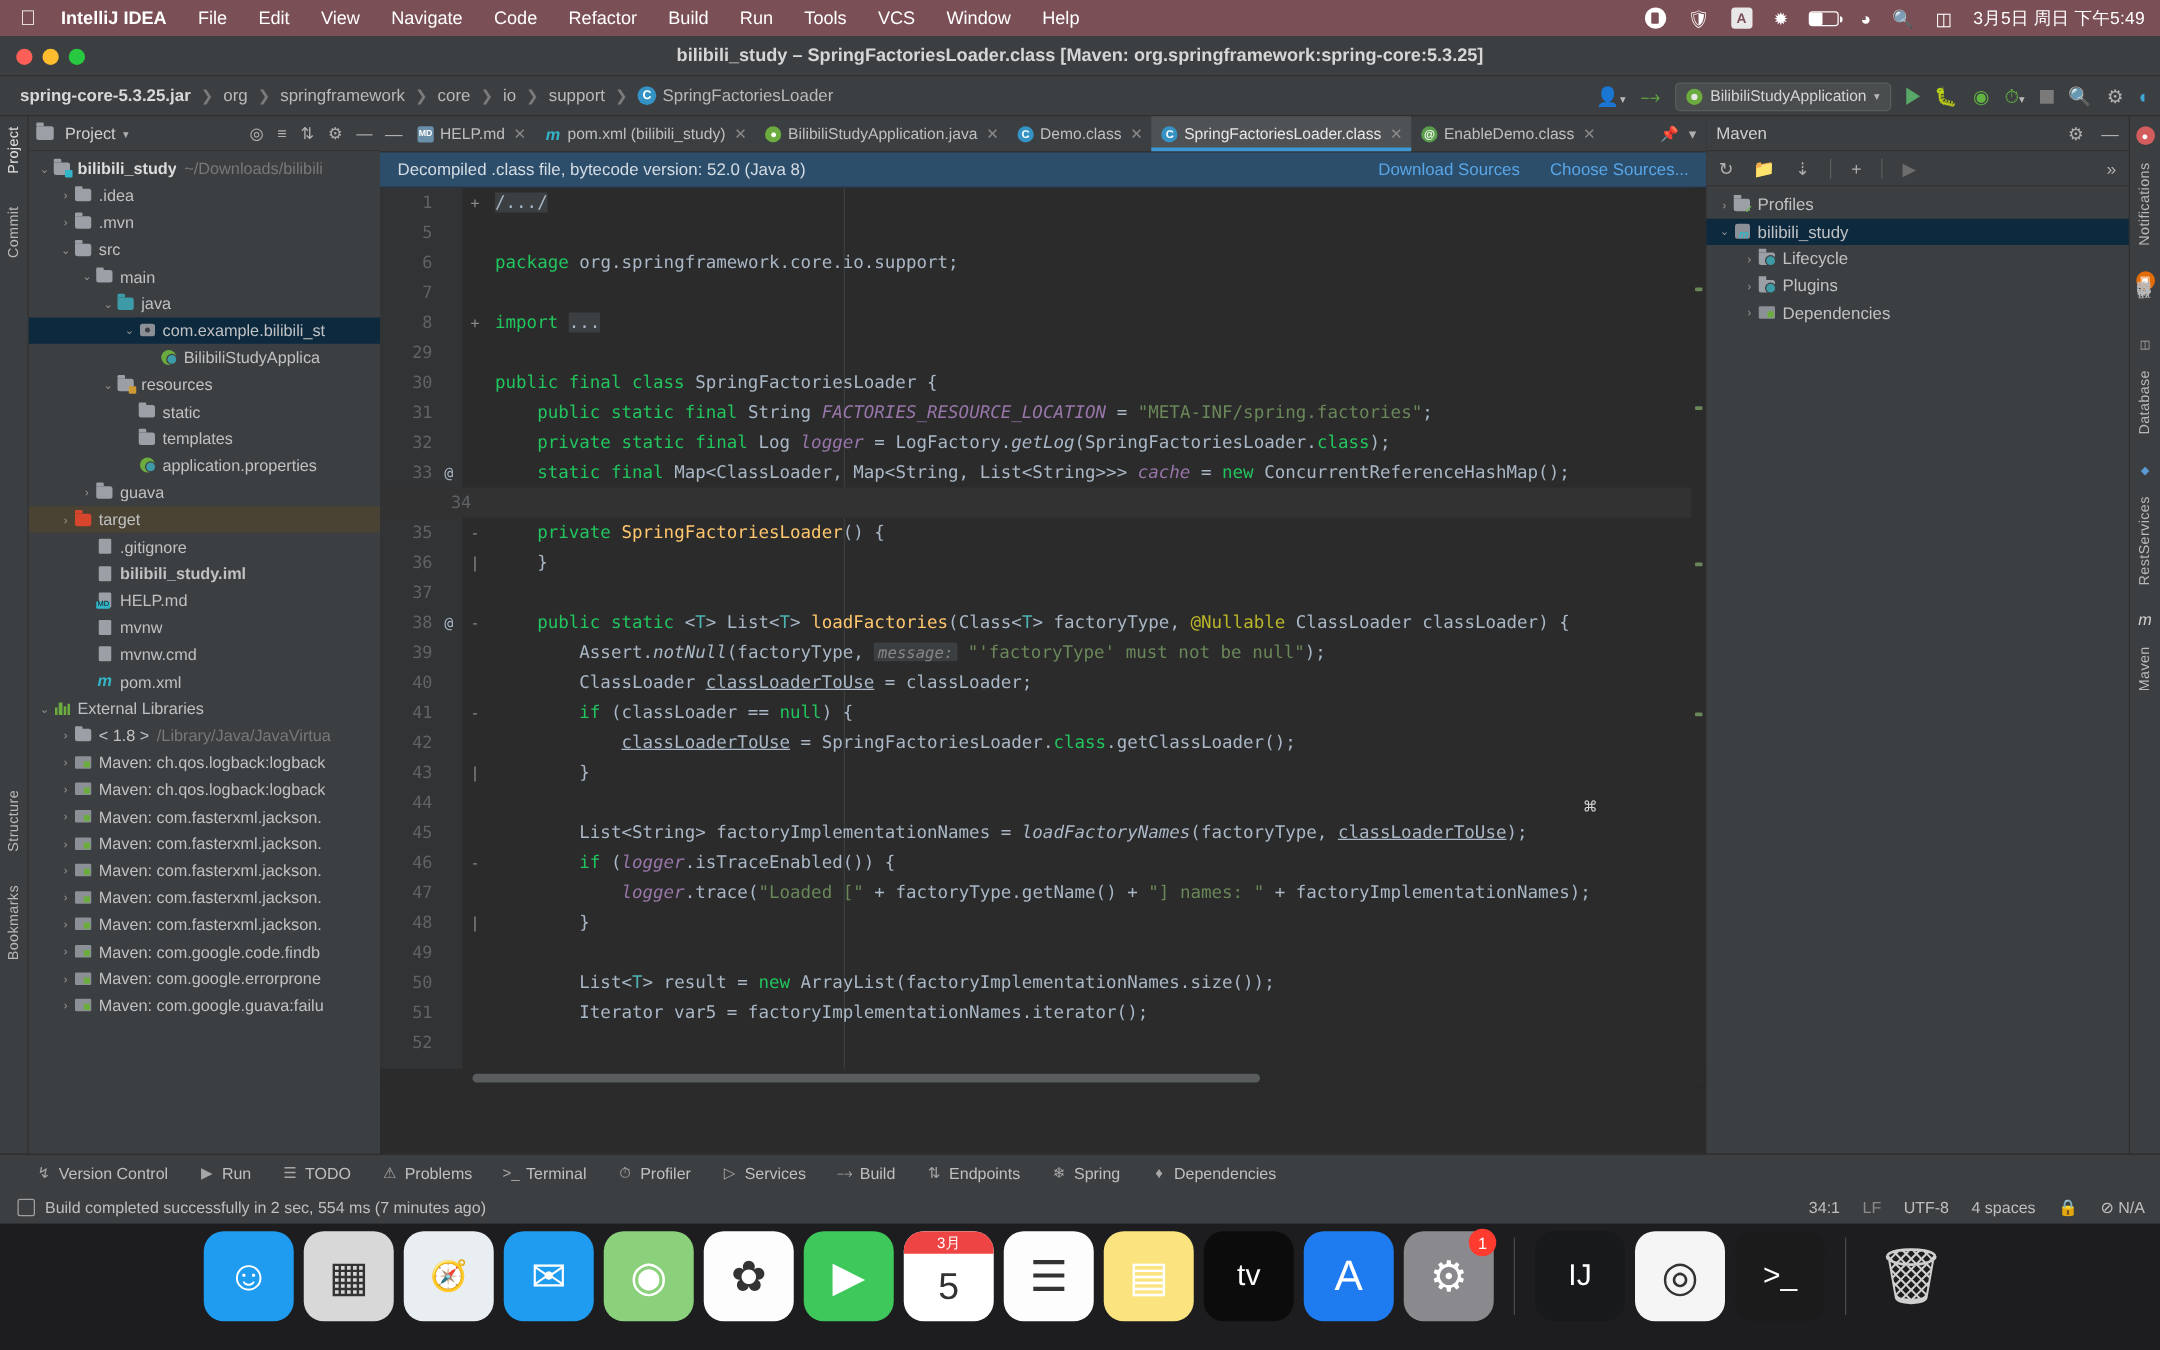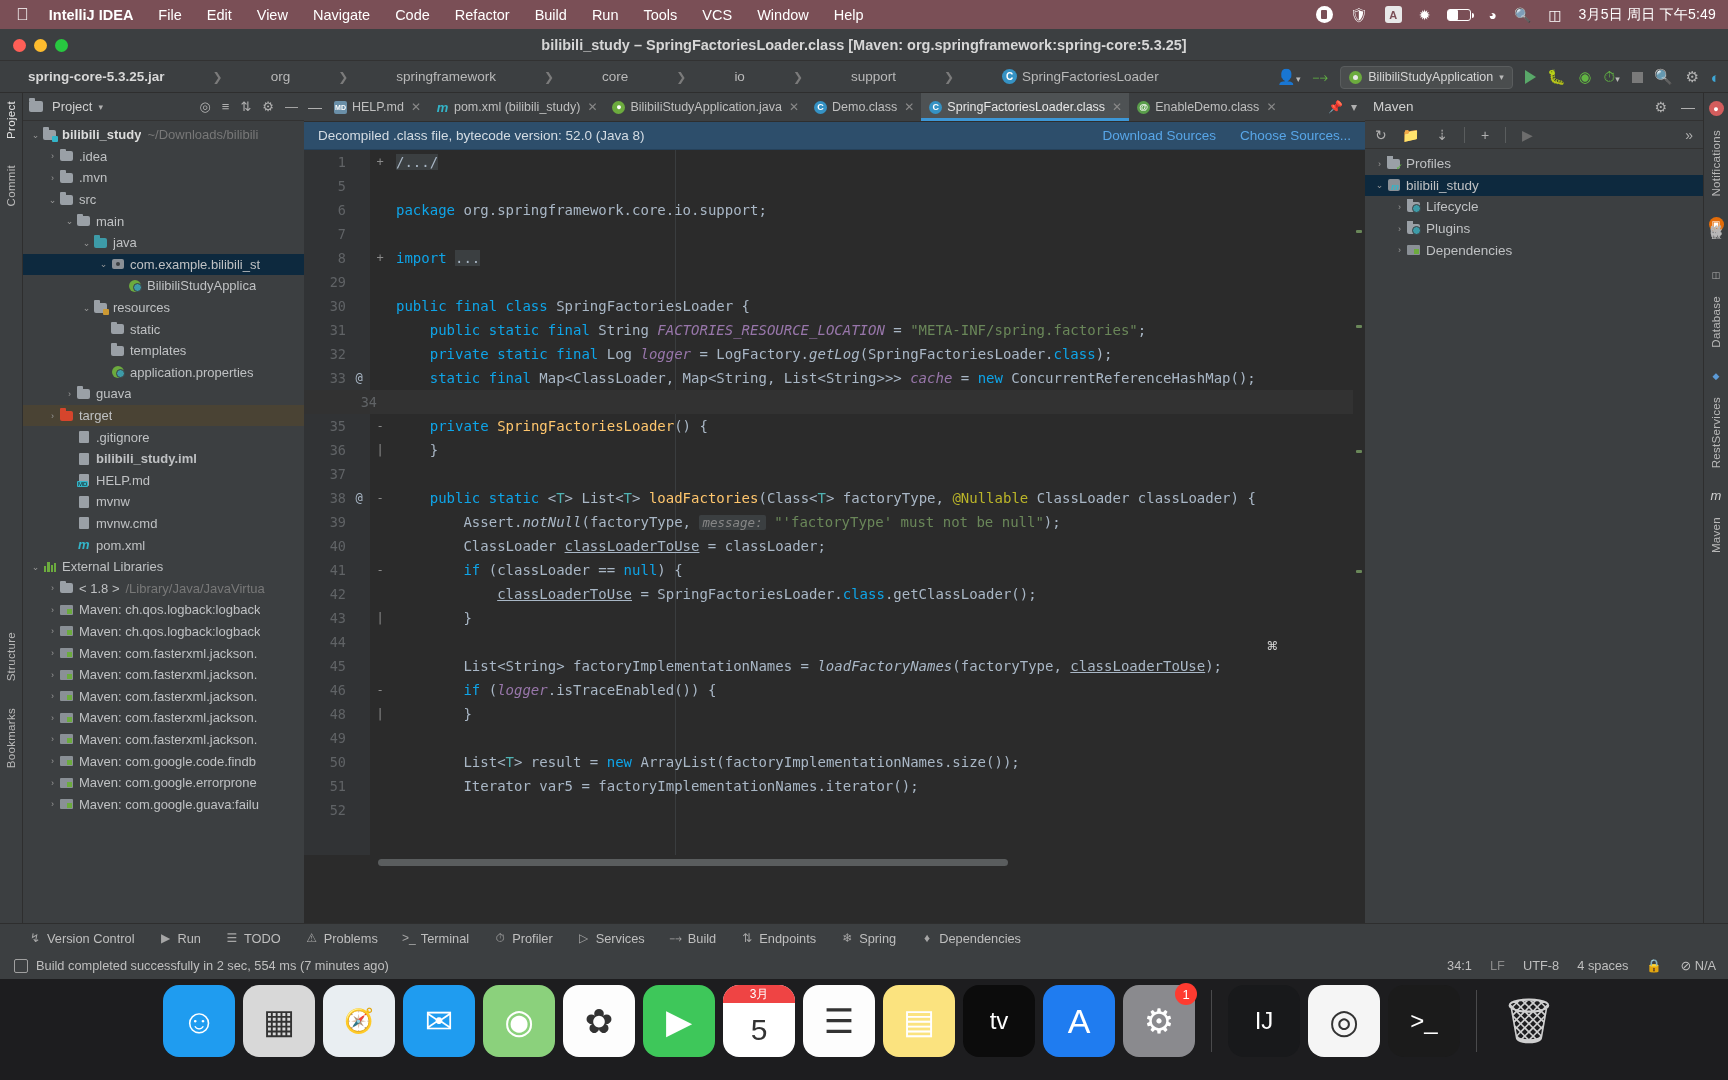--- a/index.html
+++ b/index.html
@@ -39,23 +39,22 @@
     border-bottom:1px solid #323232;
   }
   .traffic { position:absolute; left:13px; top:0; height:32px; display:flex; align-items:center; gap:8px; }
   .tl { width:13px;height:13px;border-radius:50%; }
   .tl.r{background:#ff5f57;} .tl.y{background:#febc2e;} .tl.g{background:#28c840;}
   .wintitle { color:#d6d6d6; font-size:14.5px; font-weight:bold; }
 
   
   .navbar {
     position:absolute; left:0; top:61px; width:1728px; height:32px;
-    background:#3c3f41; display:flex; align-items:center; padding-left:28px;
+    background:#3c3f41; display:flex; align-items:center; padding-left:16px;
     border-bottom:1px solid #2e2e2e;
-    gap:40px;
   }
   .crumb { color:#b9b9b9; font-size:13.5px; display:flex; align-items:center; }
   .crumb.first { color:#d8d8d8; font-weight:bold; }
   .sep { color:#7b7b7b; margin:0 8px; font-size:12px; }
   .cicon { width:15px;height:15px;border-radius:50%;background:#3592c4;color:#fff;font-size:10px;
            display:inline-flex;align-items:center;justify-content:center;margin-right:5px;font-weight:bold;}
   .navright { position:absolute; right:8px; top:0; height:32px; display:flex; align-items:center; gap:12px; }
   .runcfg {
     display:flex;align-items:center;gap:6px;border:1px solid #5a5d5e;border-radius:4px;
     background:#4a4d4e;padding:3px 8px;color:#d4d4d4;font-size:12.5px;height:23px;
@@ -153,21 +152,21 @@
   .codewrap{position:relative;height:719px;background:#2b2b2b;overflow:hidden;}
   .gutter{position:absolute;left:0;top:0;width:66px;height:100%;background:#313335;}
   .codelines{position:absolute;left:0;top:0;width:100%;height:100%;
     font-family:"DejaVu Sans Mono","Liberation Mono",monospace; font-size:14px; }
   .ln { height:24px; line-height:24px; display:flex; white-space:pre; }
   .ln.cur { background:#323232;padding-left:31px; }
   .ln .num { width:44px; text-align:right; color:#606366; flex:0 0 44px; font-size:13.5px; padding-right:2px;}
   .ln .at { width:22px; text-align:center; color:#a9b7c6; flex:0 0 22px; font-size:12px;}
   .ln .fold { width:20px; text-align:center; color:#8a8a8a; flex:0 0 20px; font-size:12px; }
   .ln .txt { padding-left:6px; color:#a9b7c6; }
-  .kw{color:#0ea5e9;} .str{color:#6a8759;} .fldi{color:#9876aa;font-style:italic;} .mth{color:#ffc66d;} .ann2{color:#bbb529;}
+  .kw{color:#22c55e;} .str{color:#6a8759;} .fldi{color:#9876aa;font-style:italic;} .mth{color:#ffc66d;} .ann2{color:#bbb529;}
   .stat{color:#a9b7c6;font-style:italic;} .ul{text-decoration:underline;}
   .hint{background:#3b3f41;color:#868686;font-style:italic;padding:0 3px;border-radius:2px;font-size:12.5px;}
   .chip{background:#3b3f41;}
   .gen{color:#4fb3b3;}
   .icursor{position:absolute;left:963px;top:486px;color:#d8d8d8;font-size:17px;font-family:"DejaVu Sans Mono",monospace;}
   .vbarline{position:absolute;left:371px;top:0;width:1px;height:100%;background:#3a3d3f;}
 
   .hscroll{position:absolute;left:0;bottom:0;height:14px;width:100%;background:#2b2b2b;}
   .hscroll i{position:absolute;left:74px;top:4px;height:7px;width:630px;background:#5a5d5e;border-radius:4px;}
   .markerbar{position:absolute;right:0;top:0;width:12px;height:100%;background:#2b2b2b;}
@@ -640,20 +639,21 @@
           <div class="ln"><span class="num">37</span><span class="at"></span><span class="fold"></span><span class="txt"></span></div>
           <div class="ln"><span class="num">38</span><span class="at">@</span><span class="fold">-</span><span class="txt">    <span class="kw">public static</span> &lt;<span class="gen">T</span>&gt; List&lt;<span class="gen">T</span>&gt; <span class="mth">loadFactories</span>(Class&lt;<span class="gen">T</span>&gt; factoryType, <span class="ann2">@Nullable</span> ClassLoader classLoader) {</span></div>
           <div class="ln"><span class="num">39</span><span class="at"></span><span class="fold"></span><span class="txt">        Assert.<span class="stat">notNull</span>(factoryType, <span class="hint">message:</span> <span class="str">"'factoryType' must not be null"</span>);</span></div>
           <div class="ln"><span class="num">40</span><span class="at"></span><span class="fold"></span><span class="txt">        ClassLoader <span class="ul">classLoaderToUse</span> = classLoader;</span></div>
           <div class="ln"><span class="num">41</span><span class="at"></span><span class="fold">-</span><span class="txt">        <span class="kw">if</span> (classLoader == <span class="kw">null</span>) {</span></div>
           <div class="ln"><span class="num">42</span><span class="at"></span><span class="fold"></span><span class="txt">            <span class="ul">classLoaderToUse</span> = SpringFactoriesLoader.<span class="kw">class</span>.getClassLoader();</span></div>
           <div class="ln"><span class="num">43</span><span class="at"></span><span class="fold">|</span><span class="txt">        }</span></div>
           <div class="ln"><span class="num">44</span><span class="at"></span><span class="fold"></span><span class="txt"></span></div>
           <div class="ln"><span class="num">45</span><span class="at"></span><span class="fold"></span><span class="txt">        List&lt;String&gt; factoryImplementationNames = <span class="stat">loadFactoryNames</span>(factoryType, <span class="ul">classLoaderToUse</span>);</span></div>
           <div class="ln"><span class="num">46</span><span class="at"></span><span class="fold">-</span><span class="txt">        <span class="kw">if</span> (<span class="fldi">logger</span>.isTraceEnabled()) {</span></div>
+          <div class="ln"><span class="num">47</span><span class="at"></span><span class="fold"></span><span class="txt">            <span class="fldi">logger</span>.trace(<span class="str">"Loaded ["</span> + factoryType.getName() + <span class="str">"] names: "</span> + factoryImplementationNames);</span></div>
           <div class="ln"><span class="num">48</span><span class="at"></span><span class="fold">|</span><span class="txt">        }</span></div>
           <div class="ln"><span class="num">49</span><span class="at"></span><span class="fold"></span><span class="txt"></span></div>
           <div class="ln"><span class="num">50</span><span class="at"></span><span class="fold"></span><span class="txt">        List&lt;<span class="gen">T</span>&gt; result = <span class="kw">new</span> ArrayList(factoryImplementationNames.size());</span></div>
           <div class="ln"><span class="num">51</span><span class="at"></span><span class="fold"></span><span class="txt">        Iterator var5 = factoryImplementationNames.iterator();</span></div>
           <div class="ln"><span class="num">52</span><span class="at"></span><span class="fold"></span><span class="txt"></span></div>
         </div>
       <span class="icursor">⌘</span>
       <div class="markerbar">
         <u style="top:80px;"></u>
           <u style="top:175px;"></u>

